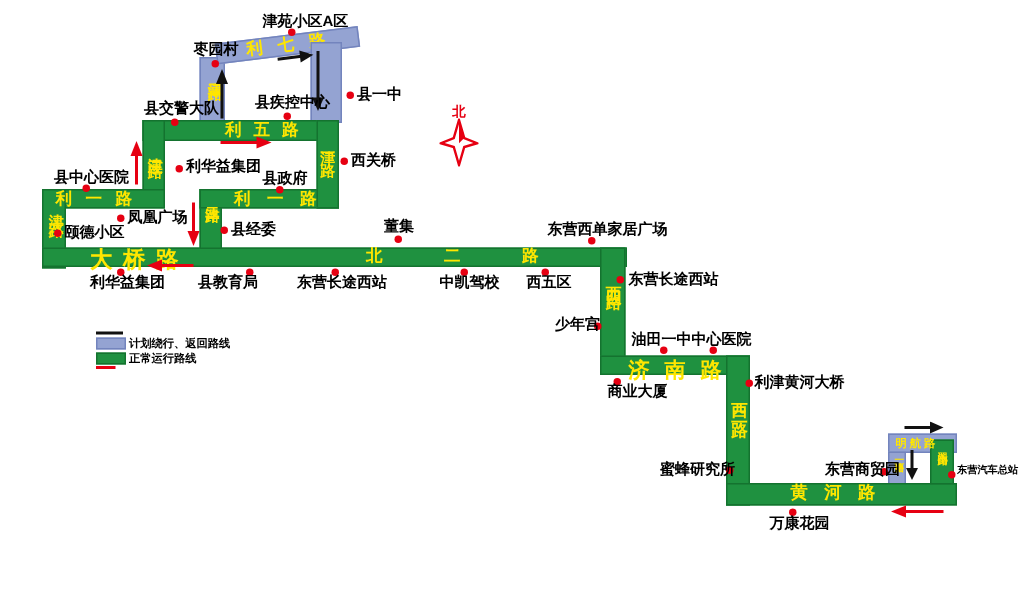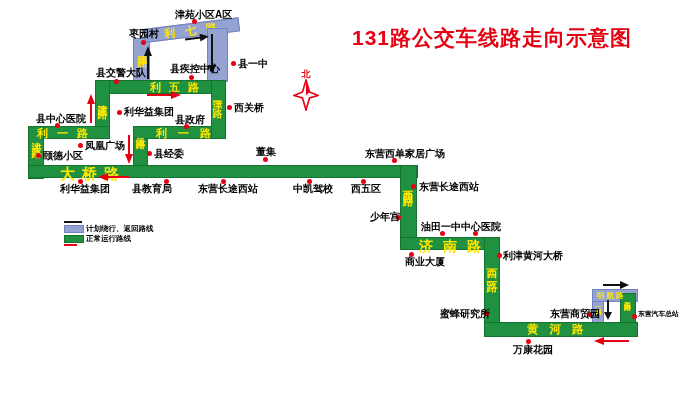--- a/index.html
+++ b/index.html
@@ -17,21 +17,20 @@
   .sw{position:absolute;width:18px;height:6px;z-index:9}
   .lg{position:absolute;font-size:7.5px;font-weight:bold;color:#000;line-height:1;z-index:9}
   #compass{position:absolute;left:292px;top:70px;width:28px;text-align:center;z-index:9}
   #compass b{color:#e60012;font-size:9px;display:block;line-height:1}
 </style>
 </head>
 <body>
 
 <div id="stage">
 
-  <div id="title">131路公交车线路走向示意图</div>
 
   <div id="compass">
     <b>北</b>
     <svg width="26" height="32">
       <path d="M13 1 L16.5 13 L25 16.5 L16.5 19 L13 31 L9.5 19 L1 16.5 L9.5 13 Z" fill="#ffffff" stroke="#e60012" stroke-width="1.6"></path>
       <path d="M13 1 L16.5 13 L13 16.5 Z" fill="#e60012"></path>
     </svg>
   </div>
 
   <div class="sw" style="left:64px;top:221px;height:2px;background:#111"></div>
@@ -61,20 +60,21 @@
   <div class="road" style="left:400px;top:237px;width:100px;height:13px"></div>
   <div class="road" style="left:484px;top:237px;width:16px;height:100px"></div>
   <div class="road" style="left:484px;top:322px;width:154px;height:15px"></div>
   <div class="road" style="left:620px;top:293px;width:16px;height:30px"></div>
 
   <b class="rl" style="left:150px;top:82px;font-size:11px;letter-spacing:8px">利五路</b>
   <b class="rl v" style="left:97px;top:97px;font-size:10px;letter-spacing:2px">津三路</b>
   <b class="rl" style="left:37px;top:128px;font-size:11px;letter-spacing:9px">利一路</b>
   <b class="rl v" style="left:31px;top:134px;font-size:10px;letter-spacing:3px">津六路</b>
   <b class="rl" style="left:60px;top:166px;font-size:15px;letter-spacing:7px">大桥路</b>
+  <b class="rl" style="left:244px;top:166px;font-size:11px;letter-spacing:41px">北二路</b>
   <b class="rl v" style="left:136px;top:130px;font-size:9.5px;letter-spacing:1px">津二路</b>
   <b class="rl" style="left:156px;top:128px;font-size:11px;letter-spacing:11px">利一路</b>
   <b class="rl v" style="left:212px;top:92px;font-size:10px;letter-spacing:4px">津一路</b>
   <b class="rl v" style="left:403px;top:182px;font-size:10.5px;letter-spacing:3px">西四路</b>
   <b class="rl" style="left:419px;top:239px;font-size:14px;letter-spacing:10px">济南路</b>
   <b class="rl v" style="left:486px;top:260px;font-size:11px;letter-spacing:6px">西二路</b>
   <b class="rl" style="left:527px;top:324px;font-size:11.5px;letter-spacing:11px">黄河路</b>
   <b class="rl v" style="left:624px;top:296px;font-size:7px;letter-spacing:1px">翠山路</b>
   <b class="rl v" style="left:137px;top:47px;font-size:10px;letter-spacing:1px">津二路</b>
   <b class="rl" style="left:597px;top:292px;font-size:7.5px;letter-spacing:2px">明航路</b>

